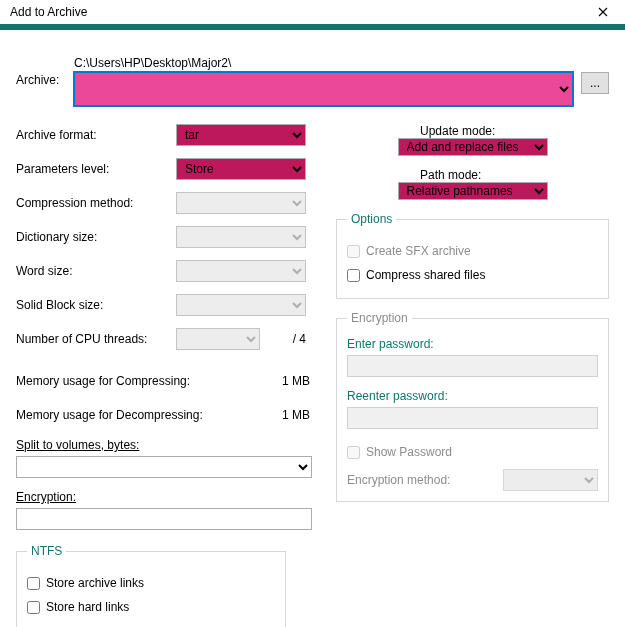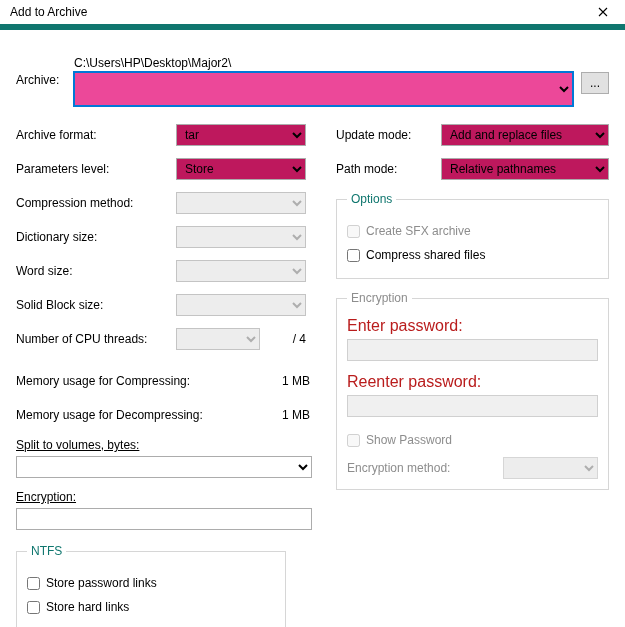--- a/index.html
+++ b/index.html
@@ -155,24 +155,25 @@
   }
   .chk-row input[type=checkbox] {
     width: 13px; height: 13px;
     margin: 0;
   }
   .chk-row.disabled { color: #8d8d8d; }
   .right-row {
     display: flex;
     align-items: center;
     margin-bottom: 12px;
+    flex-direction: column;
   }
   .right-row .lbl { width: 105px; }
   .right-row select.combo { width: 150px; flex: 1; }
-  .pwd-label { font-size: 16px; color: #b91c1c; margin-bottom: 4px; margin-top: 4px; }
+  .pwd-label { font-size: 12px; color: #0f766e; margin-bottom: 4px; margin-top: 4px; }
   .pwd-input {
     width: 100%;
     height: 22px;
     border: 1px solid #d0d0d0;
     background: #f0f0f0;
     padding: 0 4px;
   }
   .enc-method {
     display: flex;
     align-items: center;
@@ -297,21 +298,21 @@
 
       <div class="section-label">Encryption:</div>
       <input class="full-text" type="text" style="">
 
       <div style="height:14px"></div>
 
       <fieldset style="width:270px">
         <legend>NTFS</legend>
         <label class="chk-row">
           <input type="checkbox" style="">
-          <span>Store password links</span>
+          <span>Store archive links</span>
         </label>
         <label class="chk-row">
           <input type="checkbox" style="">
           <span>Store hard links</span>
         </label>
       </fieldset>
 
     </div>
 
     <div class="col-right">

